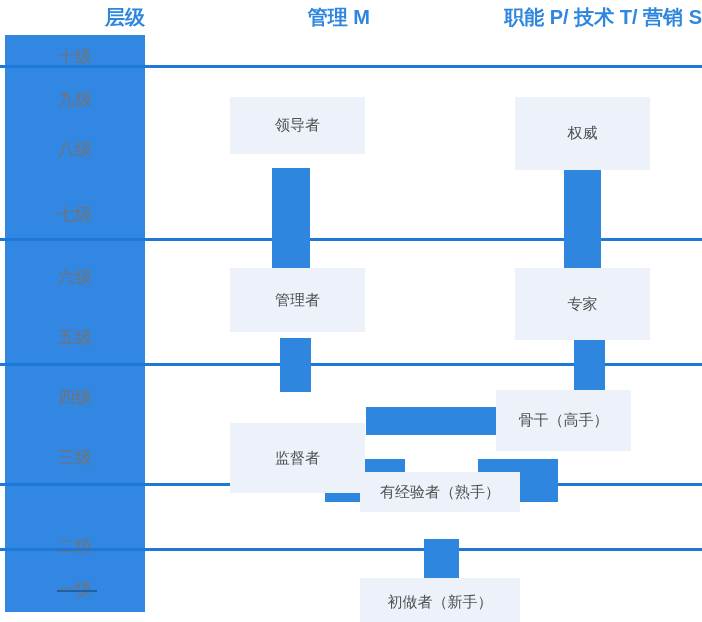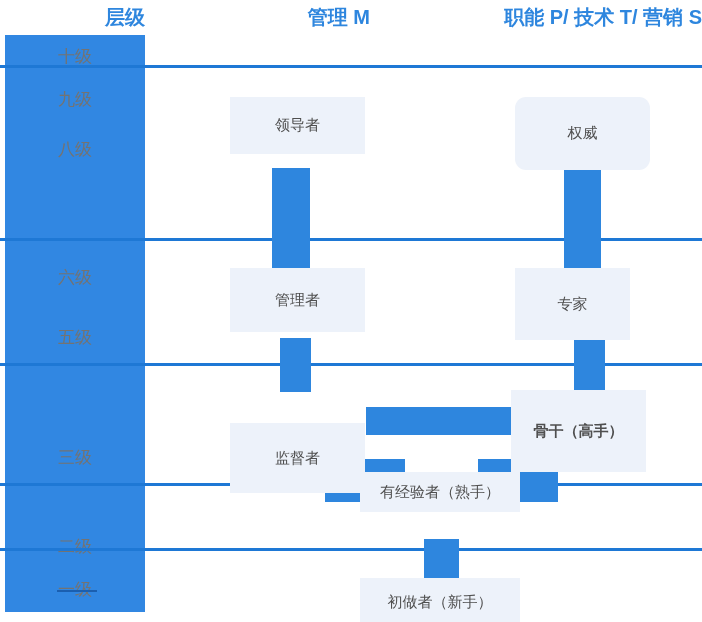--- a/index.html
+++ b/index.html
@@ -39,22 +39,24 @@
 
   <div class="col-header col-levels">层级</div>
   <div class="col-header col-mgmt">管理 M</div>
   <div class="col-header col-func">职能 P/ 技术 T/ 营销 S</div>
 
   <div class="level-bar"></div>
 
   <div class="level-label" style="top:46px">十级</div>
   <div class="level-label" style="top:89px">九级</div>
   <div class="level-label" style="top:139px">八级</div>
+  <div class="level-label" style="top:204px">七级</div>
   <div class="level-label" style="top:267px">六级</div>
   <div class="level-label" style="top:327px">五级</div>
+  <div class="level-label" style="top:387px">四级</div>
   <div class="level-label" style="top:447px">三级</div>
   <div class="level-label" style="top:536px">二级</div>
   <div class="level-label" style="top:579px">一级</div>
 
   <div class="hline" style="top:65px"></div>
   <div class="hline" style="top:238px"></div>
   <div class="hline" style="top:363px"></div>
   <div class="hline" style="top:483px"></div>
   <div class="hline" style="top:548px"></div>
   <div class="strike" style="left:57px; top:590px; width:40px;"></div>
@@ -65,20 +67,20 @@
   <div class="connector" style="left:574px; top:338px; width:31px;  height:54px;"></div>
   <div class="connector" style="left:366px; top:407px; width:148px; height:28px;"></div>
   <div class="connector" style="left:325px; top:459px; width:80px;  height:43px;"></div>
   <div class="connector" style="left:478px; top:459px; width:80px;  height:43px;"></div>
   <div class="connector" style="left:424px; top:539px; width:35px;  height:41px;"></div>
 
   <div class="box" style="left:230px; top:97px;  width:135px; height:57px;">领导者</div>
   <div class="box" style="left:230px; top:268px; width:135px; height:64px;">管理者</div>
   <div class="box" style="left:230px; top:390px; width:135px; height:70px;margin-top:33px;">监督者</div>
 
-  <div class="box" style="left:515px; top:97px;  width:135px; height:73px;border-radius:11px;">权威</div>
-  <div class="box" style="left:515px; top:268px; width:115px; height:72px;text-align:right;">专家</div>
-  <div class="box" style="left:511px; top:390px; width:135px; height:82px;font-weight:bold;">骨干（高手）</div>
+  <div class="box" style="left:515px; top:97px;  width:135px; height:73px;">权威</div>
+  <div class="box" style="left:515px; top:268px; width:135px; height:72px;text-align:right;">专家</div>
+  <div class="box" style="left:496px; top:390px; width:135px; height:61px;">骨干（高手）</div>
 
   <div class="box" style="left:360px; top:472px; width:160px; height:40px;font-family:Liberation Serif, serif;">有经验者（熟手）</div>
   <div class="box" style="left:360px; top:578px; width:160px; height:49px;">初做者（新手）</div>
 
 </div>
 
 </body></html>

